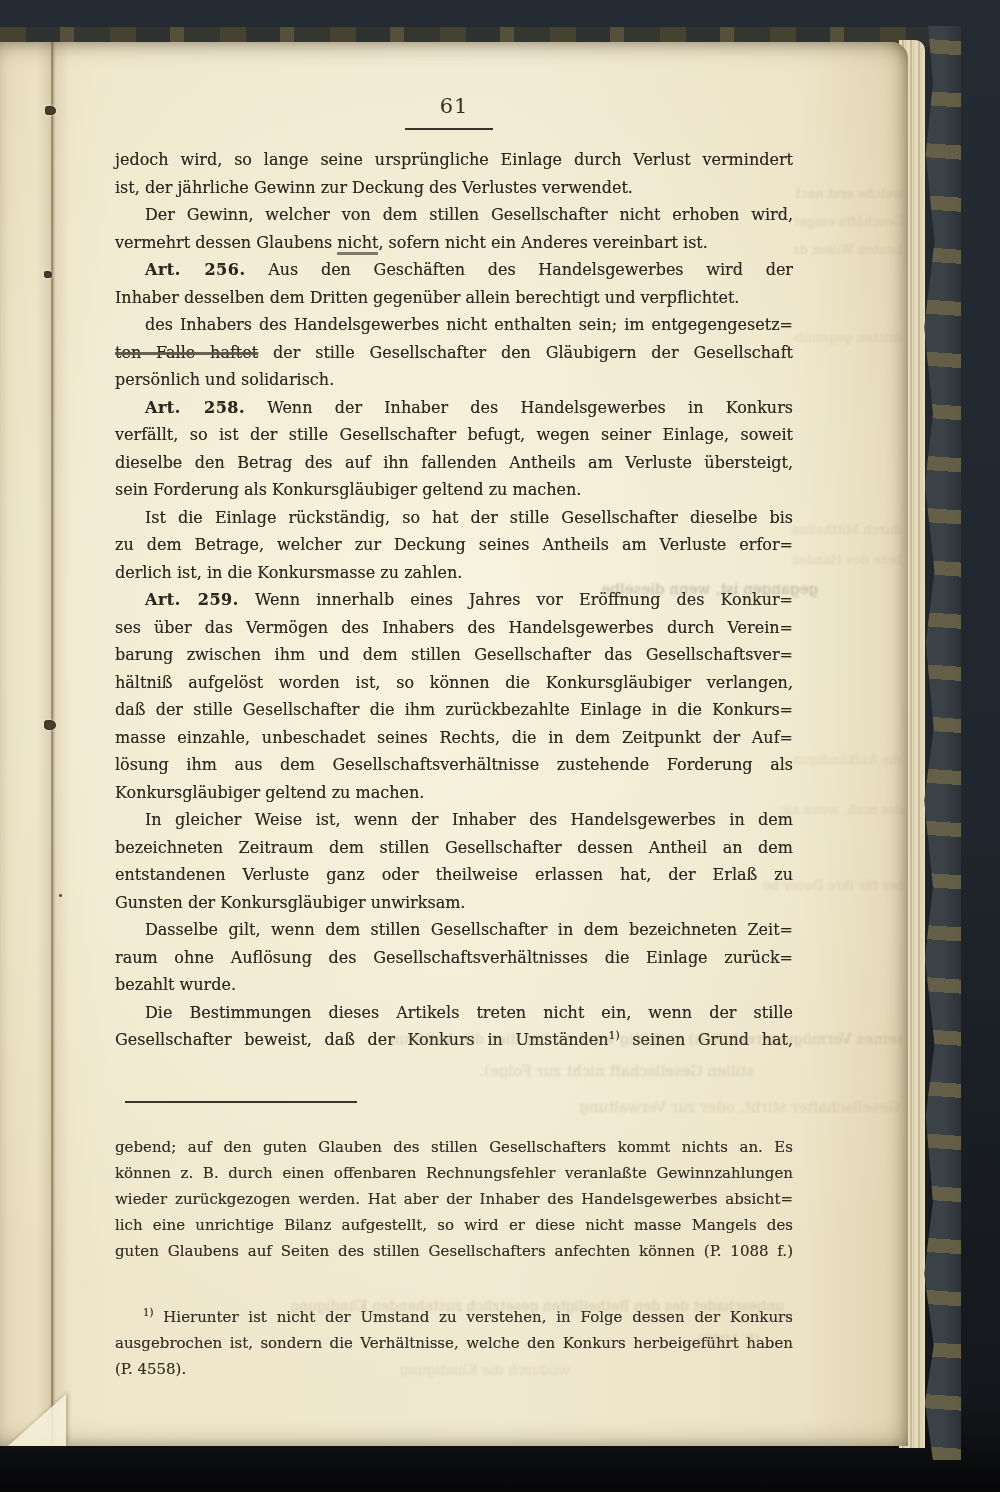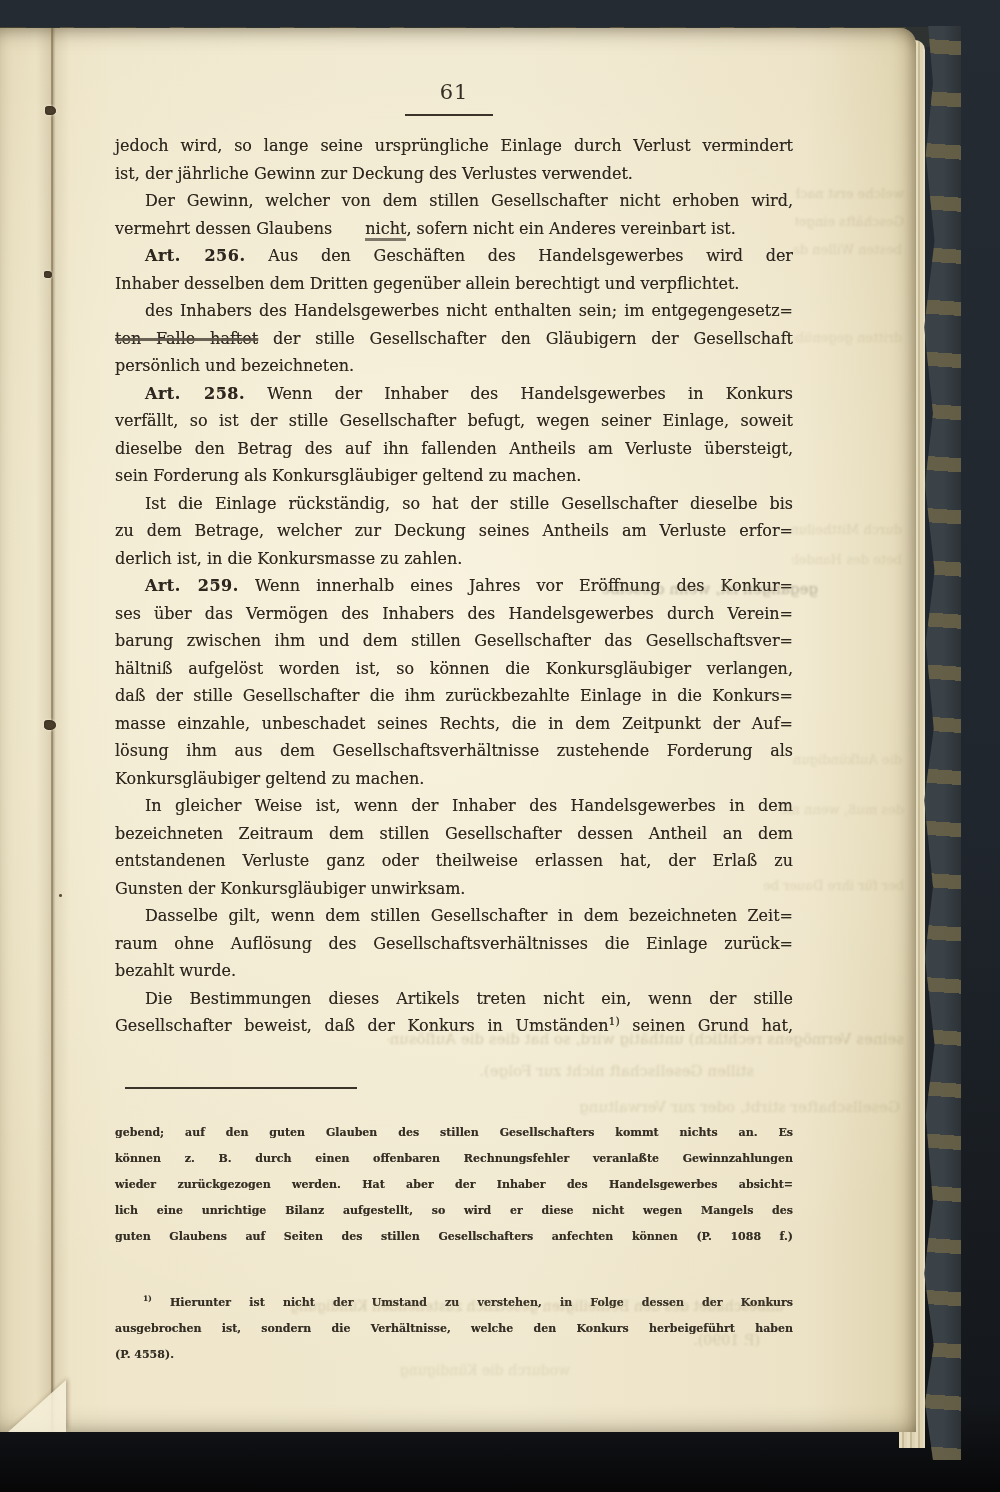--- a/index.html
+++ b/index.html
@@ -14,54 +14,54 @@
   .page-edges{position:absolute;left:899px;top:40px;width:26px;height:1408px;
               background:repeating-linear-gradient(90deg,#e5dcbe 0 3px,#c6ba97 3px 5px,#ded3b2 5px 8px);
               border-top-right-radius:10px;}
   
   .cover-right{position:absolute;left:921px;top:26px;width:40px;height:1434px;
                background:
                  repeating-linear-gradient(4deg,rgba(108,100,72,.85) 0 14px,rgba(47,53,56,0) 14px 52px),
                  linear-gradient(90deg,#3a4248 0 55%,#2c3236 100%);
                clip-path:polygon(18% 0,100% 0,100% 100%,30% 100%,10% 96%,32% 92%,8% 87%,30% 82%,12% 76%,34% 71%,10% 65%,30% 60%,8% 54%,32% 49%,12% 43%,34% 38%,10% 32%,30% 27%,8% 21%,34% 15%,12% 9%,30% 4%);}
   
-  .page{position:absolute;left:0;top:28px;width:908px;height:1404px;
+  .page{position:absolute;left:0;top:42px;width:908px;height:1404px;
         background:
           radial-gradient(130% 90% at 46% 42%,rgba(255,252,236,.55) 0%,rgba(255,252,236,0) 60%),
           linear-gradient(90deg,#e4d9b8 0%,#ece2c4 5%,#efe6cb 12%,#f0e8cf 55%,#ece2c6 88%,#e2d7b4 97%,#d6c9a4 100%),
           #efe6cb;
         border-top-right-radius:16px;
-        box-shadow:inset 0 14px 22px -14px rgba(60,48,25,.55),inset 0 -16px 24px -16px rgba(60,48,25,.4),inset -10px 0 18px -10px rgba(70,55,30,.5);padding-left:8px;}
+        box-shadow:inset 0 14px 22px -14px rgba(60,48,25,.55),inset 0 -16px 24px -16px rgba(60,48,25,.4),inset -10px 0 18px -10px rgba(70,55,30,.5);}
   
   .crease{position:absolute;left:36px;top:0;width:34px;height:100%;
           background:linear-gradient(90deg,rgba(120,100,60,0) 0,rgba(120,100,60,.18) 42%,rgba(90,72,40,.38) 50%,rgba(120,100,60,.12) 58%,rgba(120,100,60,0) 100%);}
   .crease-line{position:absolute;left:51px;top:0;width:1.5px;height:100%;background:rgba(110,92,58,.45);}
   .hole{position:absolute;border-radius:40% 60% 55% 45%;background:#4a3d2b;box-shadow:0 0 3px rgba(250,245,225,.9), inset 0 0 2px #1e1710;}
   .fold-corner{position:absolute;left:8px;top:1352px;width:0;height:0;
                border-left:58px solid transparent;border-bottom:52px solid #f6efd9;
                filter:drop-shadow(2px -2px 2px rgba(110,92,58,.45));opacity:.9;}
   
   .pagenum{position:absolute;left:0;top:52px;width:908px;text-align:center;
            font-size:21px;letter-spacing:1px;color:#372f25;}
   .pagenum-rule{position:absolute;left:405px;top:86px;width:88px;height:1.6px;background:#3b332a;}
   
   .text-block{position:absolute;left:115px;top:104px;width:678px;color:#2e271f;
               font-size:16px;line-height:27.5px;
               text-shadow:0 0 .5px rgba(46,38,28,.55);}
   .tline{text-align:justify;text-align-last:justify;white-space:normal;}
   .tline.lastline{text-align-last:left;}
   .para.indent .tline:first-child{text-indent:30px;}
   .seg-b{font-weight:bold;letter-spacing:.5px;}
-  .seg-u{border-bottom:3px solid rgba(96,90,78,.8);margin-left:28px;}
+  .seg-u{border-bottom:3px solid rgba(96,90,78,.8);}
   .seg-x{text-decoration:line-through;text-decoration-color:rgba(96,90,78,.8);text-decoration-thickness:2.5px;}
   .seg-sup{vertical-align:super;font-size:68%;line-height:0;}
   
   .fn-rule{position:absolute;left:125px;top:1059px;width:232px;height:2.2px;background:#3b342b;}
   .fn-block{position:absolute;left:115px;top:1092px;width:678px;color:#352e24;
-            font-size:11px;line-height:26px;text-shadow:0 0 .4px rgba(46,38,28,.5);font-weight:bold;}
+            font-size:15px;line-height:26px;text-shadow:0 0 .4px rgba(46,38,28,.5);}
   .fn-block .para.indent .tline:first-child{text-indent:28px;margin-top:40px;}
   
   .ghost{position:absolute;transform:scaleX(-1);color:#94875f;filter:blur(1.1px);
          white-space:nowrap;overflow:hidden;font-size:14px;pointer-events:none;}
   .ghost.dark{color:#6f6550;filter:blur(.8px);}
   
   .speck{position:absolute;background:#5a4c36;border-radius:50%;}
 </style>
 </head>
 <body>
@@ -88,21 +88,21 @@
           <div class="tline"><span>Der Gewinn, welcher von dem stillen Gesellschafter nicht erhoben wird,</span></div>
           <div class="tline lastline"><span>vermehrt dessen Glaubens </span><span class="seg-u">nicht</span><span>, sofern nicht ein Anderes vereinbart ist.</span></div>
         </div>
         <div class="para indent">
           <div class="tline"><span class="seg-b">Art. 256.</span><span>  Aus den Geschäften des Handelsgewerbes wird der</span></div>
           <div class="tline lastline"><span>Inhaber desselben dem Dritten gegenüber allein berechtigt und verpflichtet.</span></div>
         </div>
         <div class="para indent">
           <div class="tline"><span>des Inhabers des Handelsgewerbes nicht enthalten sein; im entgegengesetz=</span></div>
           <div class="tline"><span class="seg-x">ten Falle haftet</span><span> der stille Gesellschafter den Gläubigern der Gesellschaft</span></div>
-          <div class="tline lastline"><span>persönlich und bezeichneten.</span></div>
+          <div class="tline lastline"><span>persönlich und solidarisch.</span></div>
         </div>
         <div class="para indent">
           <div class="tline"><span class="seg-b">Art. 258.</span><span>  Wenn der Inhaber des Handelsgewerbes in Konkurs</span></div>
           <div class="tline"><span>verfällt, so ist der stille Gesellschafter befugt, wegen seiner Einlage, soweit</span></div>
           <div class="tline"><span>dieselbe den Betrag des auf ihn fallenden Antheils am Verluste übersteigt,</span></div>
           <div class="tline lastline"><span>sein Forderung als Konkursgläubiger geltend zu machen.</span></div>
         </div>
         <div class="para indent">
           <div class="tline"><span>Ist die Einlage rückständig, so hat der stille Gesellschafter dieselbe bis</span></div>
           <div class="tline"><span>zu dem Betrage, welcher zur Deckung seines Antheils am Verluste erfor=</span></div>
@@ -134,21 +134,21 @@
           <div class="tline"><span>Gesellschafter beweist, daß der Konkurs in Umständen</span><span class="seg-sup">1)</span><span> seinen Grund hat,</span></div>
         </div>
       </div>
 
     <div class="fn-rule"></div>
     <div class="fn-block" id="footnotes">
         <div class="para">
           <div class="tline"><span>gebend; auf den guten Glauben des stillen Gesellschafters kommt nichts an.  Es</span></div>
           <div class="tline"><span>können z. B. durch einen offenbaren Rechnungsfehler veranlaßte Gewinnzahlungen</span></div>
           <div class="tline"><span>wieder zurückgezogen werden.  Hat aber der Inhaber des Handelsgewerbes absicht=</span></div>
-          <div class="tline"><span>lich eine unrichtige Bilanz aufgestellt, so wird er diese nicht wegen Mangels des</span></div>
+          <div class="tline"><span>lich eine unrichtige Bilanz aufgestellt, so wird er diese nicht masse Mangels des</span></div>
           <div class="tline"><span>guten Glaubens auf Seiten des stillen Gesellschafters anfechten können (P. 1088 f.)</span></div>
         </div>
         <div class="para indent">
           <div class="tline"><span class="seg-sup">1)</span><span> Hierunter ist nicht der Umstand zu verstehen, in Folge dessen der Konkurs</span></div>
           <div class="tline"><span>ausgebrochen ist, sondern die Verhältnisse, welche den Konkurs herbeigeführt haben</span></div>
           <div class="tline lastline"><span>(P. 4558).</span></div>
         </div>
       </div>
   </div>
 

